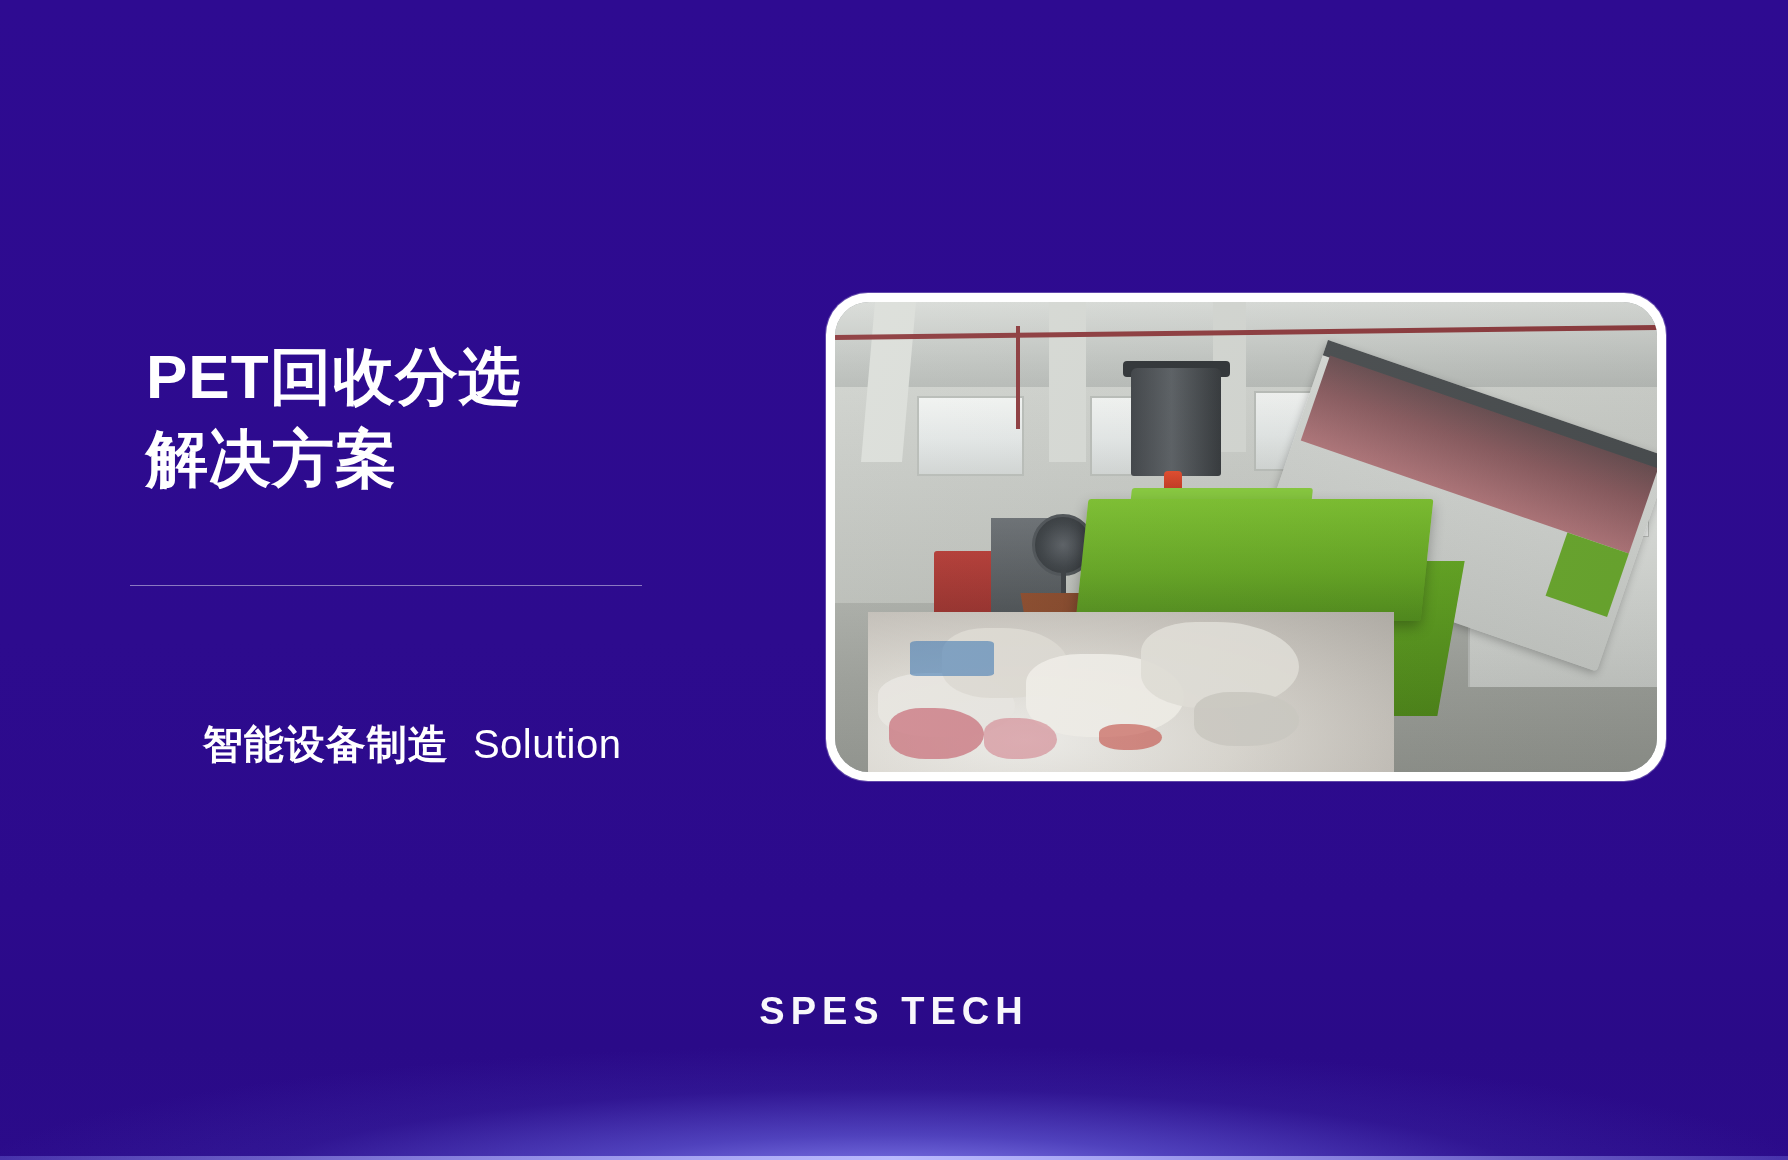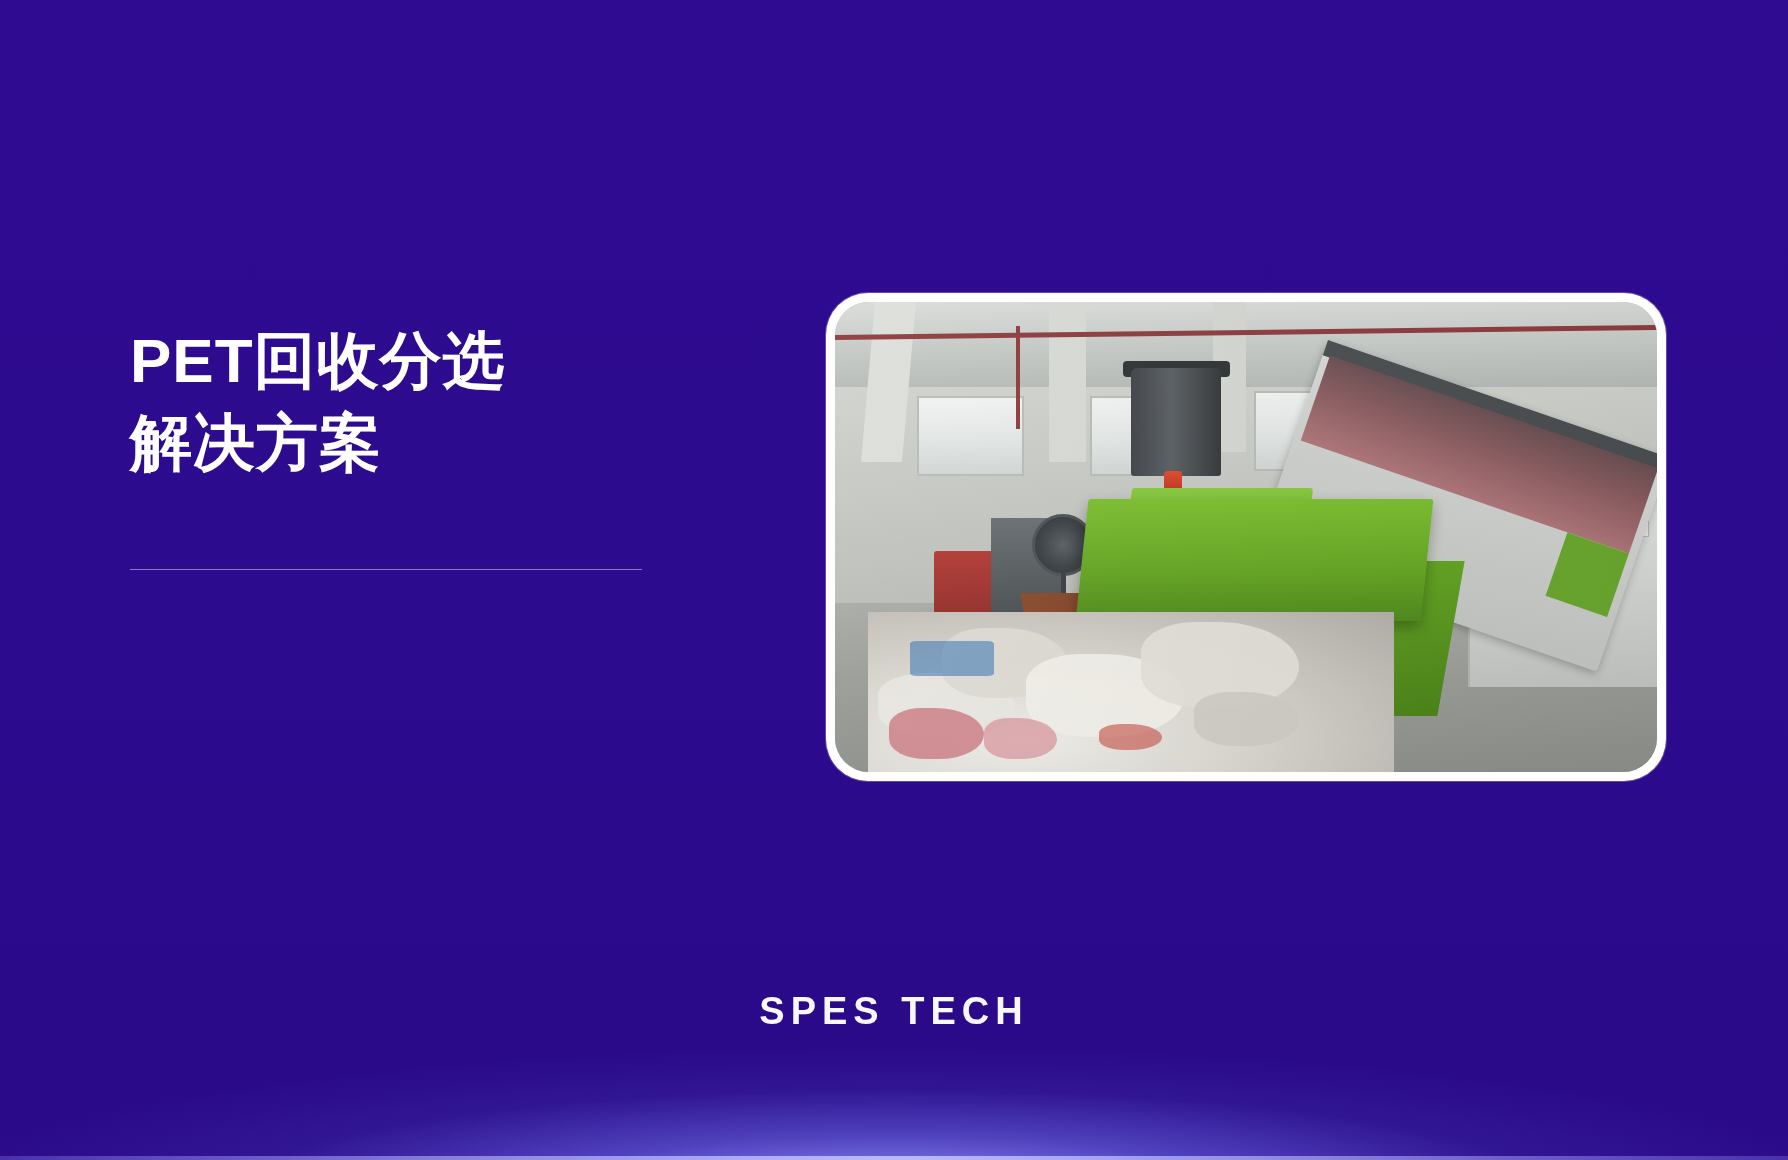--- a/index.html
+++ b/index.html
@@ -49,21 +49,21 @@
     left: 130px;
     top: 320px;
     width: 520px;
   }
   .title {
     color: #ffffff;
     font-size: 62px;
     line-height: 1.32;
     font-weight: bold;
     letter-spacing: 1px;
-    margin: 0;
+    margin: 16px;
     white-space: pre-line;
   }
   .divider {
     margin-top: 85px;
     width: 512px;
     height: 1px;
     background: rgba(255,255,255,0.45);
   }
   .subtitle {
     margin-top: 86px;
@@ -275,20 +275,23 @@
 </style>
 </head>
 <body>
 
 <div class="slide">
 
   <div class="left-block">
     <h1 class="title">PET回收分选
 解决方案</h1>
     <div class="divider"></div>
+    <div class="subtitle">
+      <span>智能设备制造</span><span>&nbsp;&nbsp;</span><span class="sol">Solution</span>
+    </div>
   </div>
 
   <div class="photo-card">
     <div class="photo">
       <div class="ph-ceiling"></div>
       <div class="ph-wall"></div>
       <div class="ph-floor"></div>
 
       <div class="ph-beam b1"></div>
       <div class="ph-beam b2"></div>

